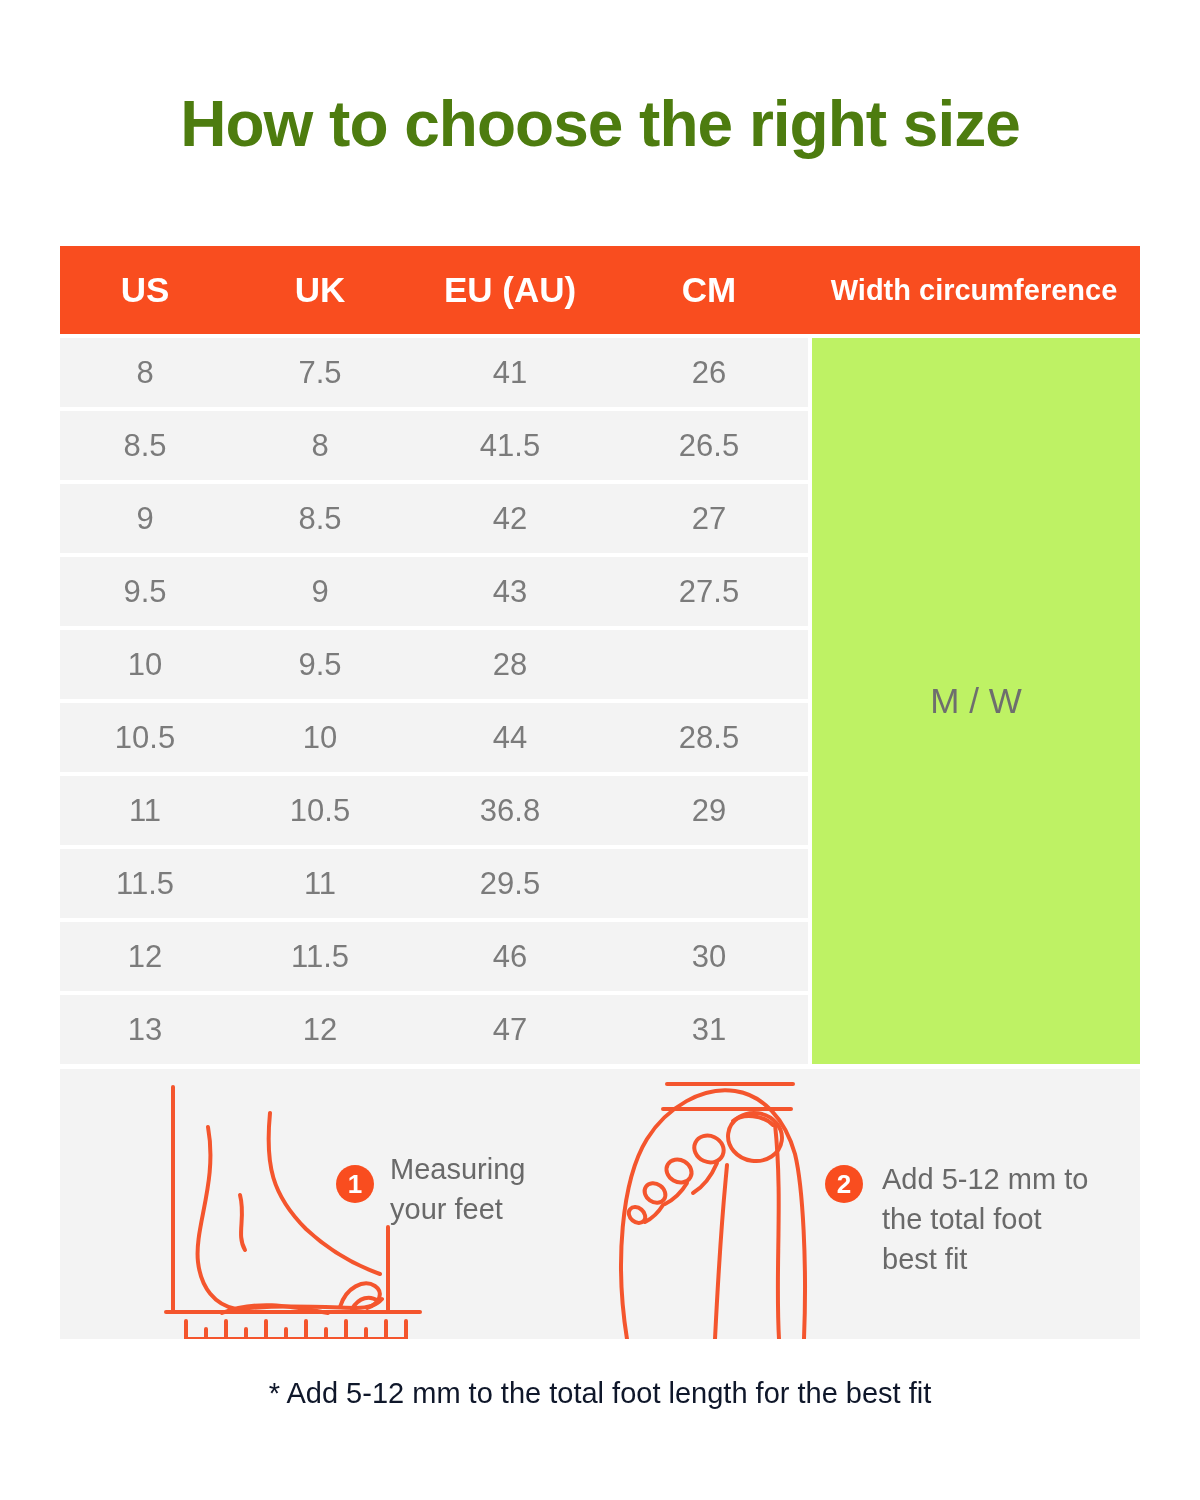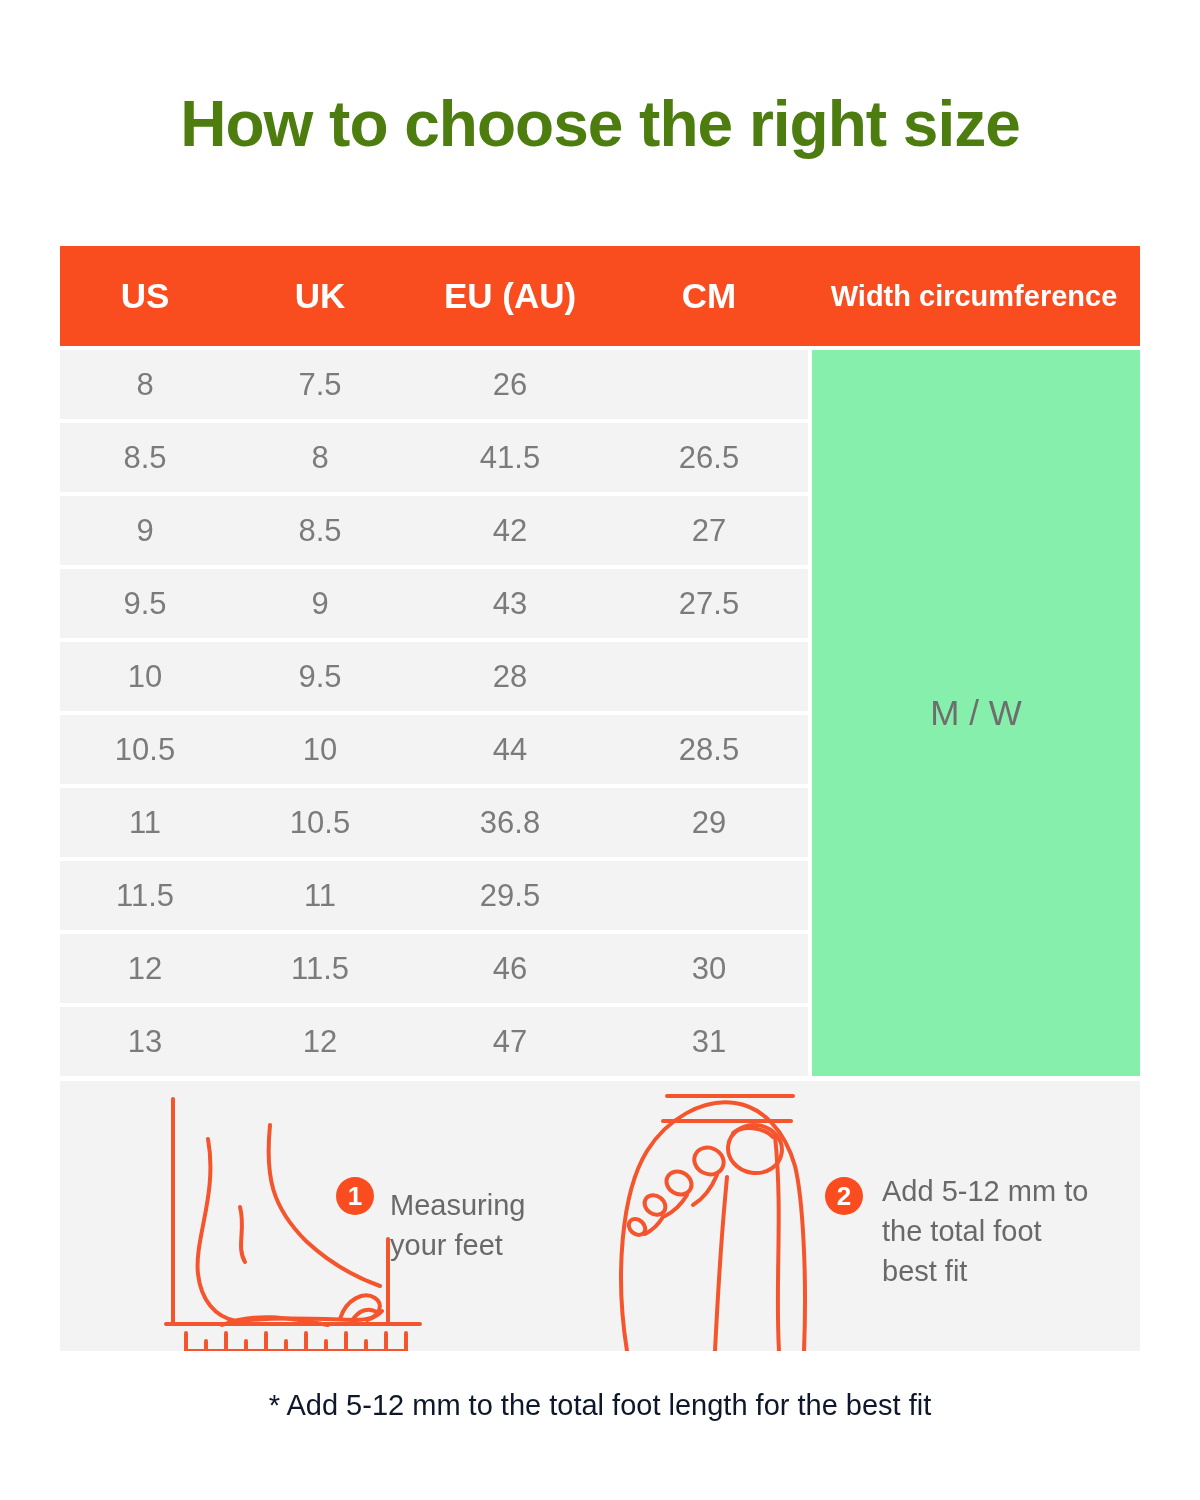--- a/index.html
+++ b/index.html
@@ -19,21 +19,21 @@
     color:#4d7c0f;
     line-height:76px;
   }
   .size-table{
     width:1080px;
     margin:84px auto 0 auto;
   }
   .thead{
     display:grid;
     grid-template-columns:170px 180px 200px 198px 332px;
-    height:100px;
+    height:88px;
     background:#F94D1F;
     color:#ffffff;
     align-items:center;
     text-align:center;
   }
   .thead .th{
     font-size:35px;
     font-weight:700;
   }
   .thead .th.small{
@@ -57,21 +57,21 @@
     align-items:center;
     text-align:center;
     font-size:31px;
     color:#7B7B7B;
   }
   .row:last-child{margin-bottom:0;}
   .width-col{
     position:absolute;
     left:752px;top:0;
     width:328px;height:726px;
-    background:#86efac;
+    background:#bef264;
     display:flex;align-items:center;justify-content:center;
     font-size:35px;
     color:#6E6E6E;
   }
   .footer-panel{
     position:relative;
     width:1080px;height:270px;
     margin:5px auto 0 auto;
     background:#F3F3F3;
     overflow:hidden;
@@ -94,21 +94,21 @@
     font-size:26px;
     font-weight:700;
   }
   .step-text{
     position:absolute;
     font-size:29px;
     line-height:40px;
     color:#696969;
   }
   .badge-1{left:276px;top:96px;}
-  .text-1{left:330px;top:104px;}
+  .text-1{left:330px;top:80px;}
   .badge-2{left:765px;top:96px;}
   .text-2{left:822px;top:90px;}
   .footnote{
     margin-top:38px;
     text-align:center;
     font-size:29px;
     color:#0f172a;
   }
 </style>
 </head>
@@ -123,20 +123,21 @@
     <div class="th">EU (AU)</div>
     <div class="th">CM</div>
     <div class="th small">Width circumference</div>
   </div>
 
   <div class="tbody">
     <div class="rows">
       <div class="row">
         <div>8</div>
         <div>7.5</div>
+        <div>41</div>
         <div>26</div>
       </div>
       <div class="row">
         <div>8.5</div>
         <div>8</div>
         <div>41.5</div>
         <div>26.5</div>
       </div>
       <div class="row">
         <div>9</div>

